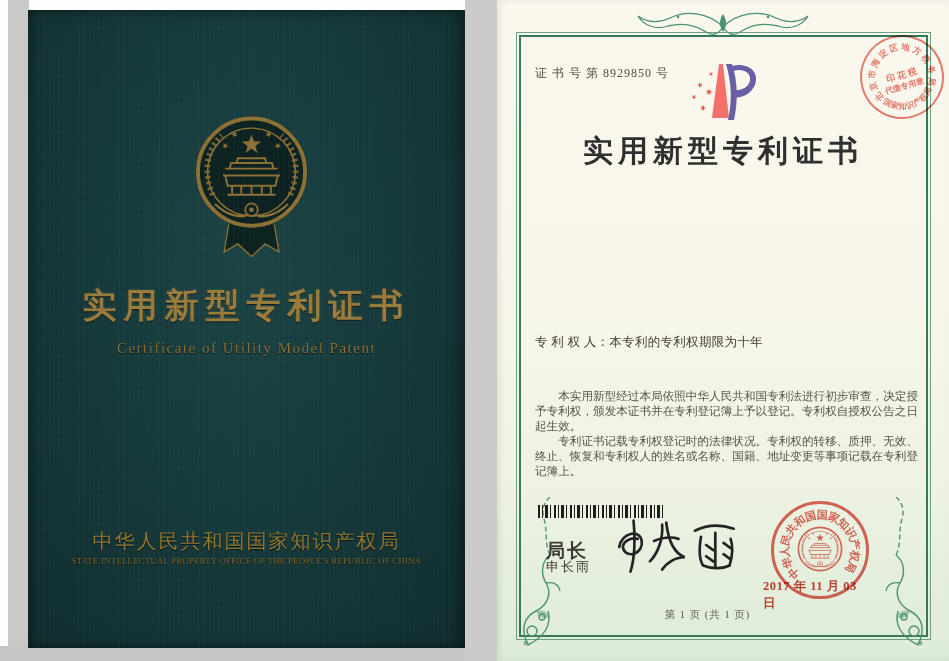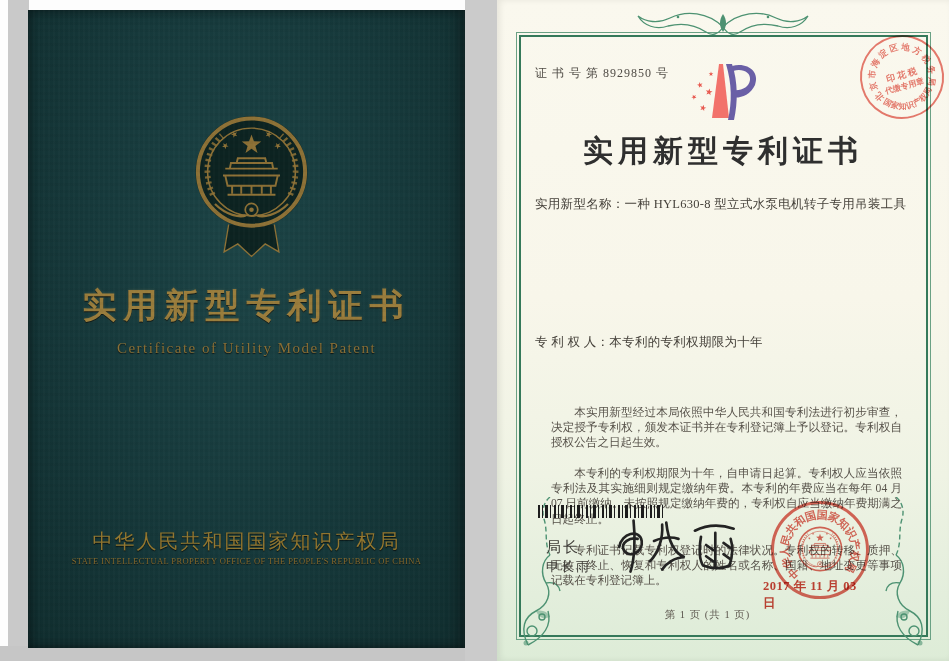--- a/index.html
+++ b/index.html
@@ -40,25 +40,25 @@
   .flourish-bl{left:21px;top:497px;}
   .flourish-br{left:359px;top:497px;transform:scaleX(-1);}
   .cert-no{position:absolute;left:38px;top:65px;font-size:12px;letter-spacing:1px;color:#4f4b45;}
   .sipo-logo{position:absolute;left:189px;top:60px;width:74px;height:64px;}
   .cert-title{position:absolute;left:0;top:131px;width:100%;text-align:center;
         font-size:30px;letter-spacing:5px;color:#2f2f2f;font-weight:600;}
   .field{position:absolute;left:38px;width:385px;font-size:12.5px;color:#45413a;letter-spacing:.3px;white-space:nowrap;}
   .f0{top:196px}.f1{top:230px}.f2{top:264px}.f3{top:299px}.f4{top:334px}.f5{top:369px}
   .body-text{position:absolute;left:38px;top:389px;width:383px;font-size:11.6px;line-height:15.1px;
         color:#57524a;text-align:justify;}
-  .body-text p{margin:16px;text-indent:2em;}
+  .body-text p{margin:0;text-indent:2em;}
   .barcode{position:absolute;left:41px;top:505px;width:125px;height:13px;
         background:repeating-linear-gradient(90deg,#1d1d1d 0 2px,transparent 2px 4px,#1d1d1d 4px 5px,
         transparent 5px 7px,#1d1d1d 7px 10px,transparent 10px 12px,#1d1d1d 12px 13px,transparent 13px 16px);}
-  .director-title{position:absolute;left:49px;top:538px;font-size:15px;color:#3c3a35;letter-spacing:2px;}
+  .director-title{position:absolute;left:49px;top:538px;font-size:19px;color:#3c3a35;letter-spacing:2px;font-weight:bold;}
   .director-name{position:absolute;left:49px;top:558px;font-size:13px;color:#3c3a35;letter-spacing:2px;}
   .signature{position:absolute;left:112px;top:514px;width:138px;height:62px;}
   
   .seal{position:absolute;border-radius:50%;}
   .seal .ring-ch{position:absolute;left:50%;top:50%;font-weight:700;color:inherit;line-height:1;}
   .official-seal{left:274px;top:501px;width:92px;height:92px;border:3px solid #dd5348;color:#dd5348;
         opacity:.88;mix-blend-mode:multiply;}
   .official-seal .ring{position:absolute;inset:0;transform:rotate(-6deg);}
   .seal-emblem{position:absolute;left:50%;top:50%;transform:translate(-50%,-52%);width:46px;height:52px;color:#dd5348;}
   .seal-date{position:absolute;left:266px;top:578px;width:110px;font-size:12.5px;font-weight:700;
@@ -193,26 +193,24 @@
           <span class="ring-ch" style="font-size: 8px; transform: translate(-50%, -50%) rotate(165deg) translateY(-30px) rotate(180deg);">产</span>
           <span class="ring-ch" style="font-size: 8px; transform: translate(-50%, -50%) rotate(150deg) translateY(-30px) rotate(180deg);">权</span>
           <span class="ring-ch" style="font-size: 8px; transform: translate(-50%, -50%) rotate(135deg) translateY(-30px) rotate(180deg);">局</span>
         </div>
       <div class="tax-center-1">印 花 税</div>
       <div class="tax-center-2">代缴专用章</div>
     </div>
 
     <div class="cert-title">实用新型专利证书</div>
 
-    <div class="field f0"><span>实用新型名称：</span><span>一种 HYL630-8 型立式水泵电机转子专用吊装工具</span></div>
     <div class="field f4"><span>专 利 权 人：</span><span>本专利的专利权期限为十年</span></div>
 
     <div class="body-text">
       <p>本实用新型经过本局依照中华人民共和国专利法进行初步审查，决定授予专利权，颁发本证书并在专利登记簿上予以登记。专利权自授权公告之日起生效。</p>
-      <p>本专利的专利权期限为十年，自申请日起算。专利权人应当依照专利法及其实施细则规定缴纳年费。本专利的年费应当在每年 04 月 07 日前缴纳。未按照规定缴纳年费的，专利权自应当缴纳年费期满之日起终止。</p>
       <p>专利证书记载专利权登记时的法律状况。专利权的转移、质押、无效、终止、恢复和专利权人的姓名或名称、国籍、地址变更等事项记载在专利登记簿上。</p>
     </div>
 
     <div class="barcode"></div>
 
     <div class="director-title">局长</div>
     <div class="director-name">申长雨</div>
 
     <svg class="signature" viewBox="0 0 135 60">
       <g fill="none" stroke="#232323" stroke-width="2.6" stroke-linecap="round">

